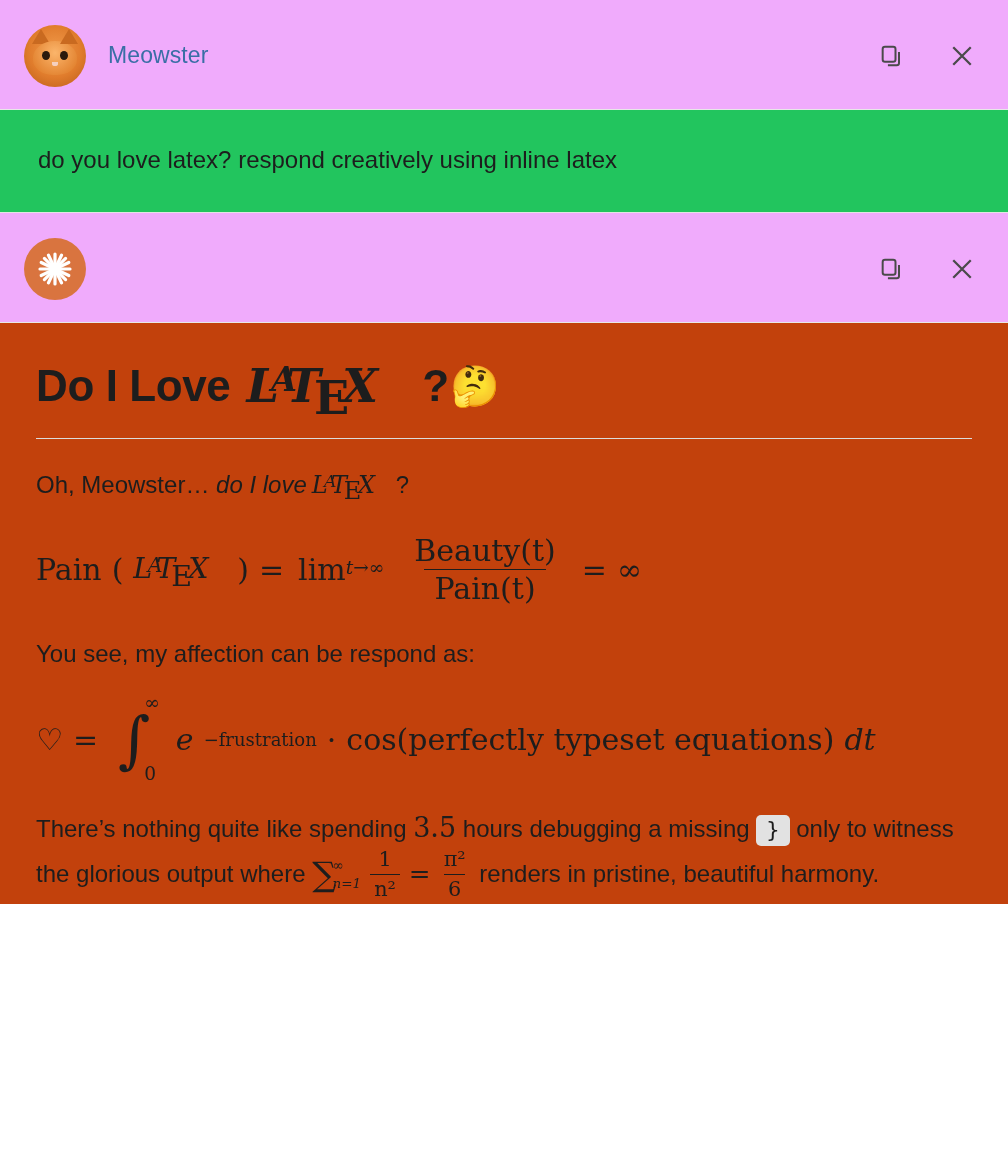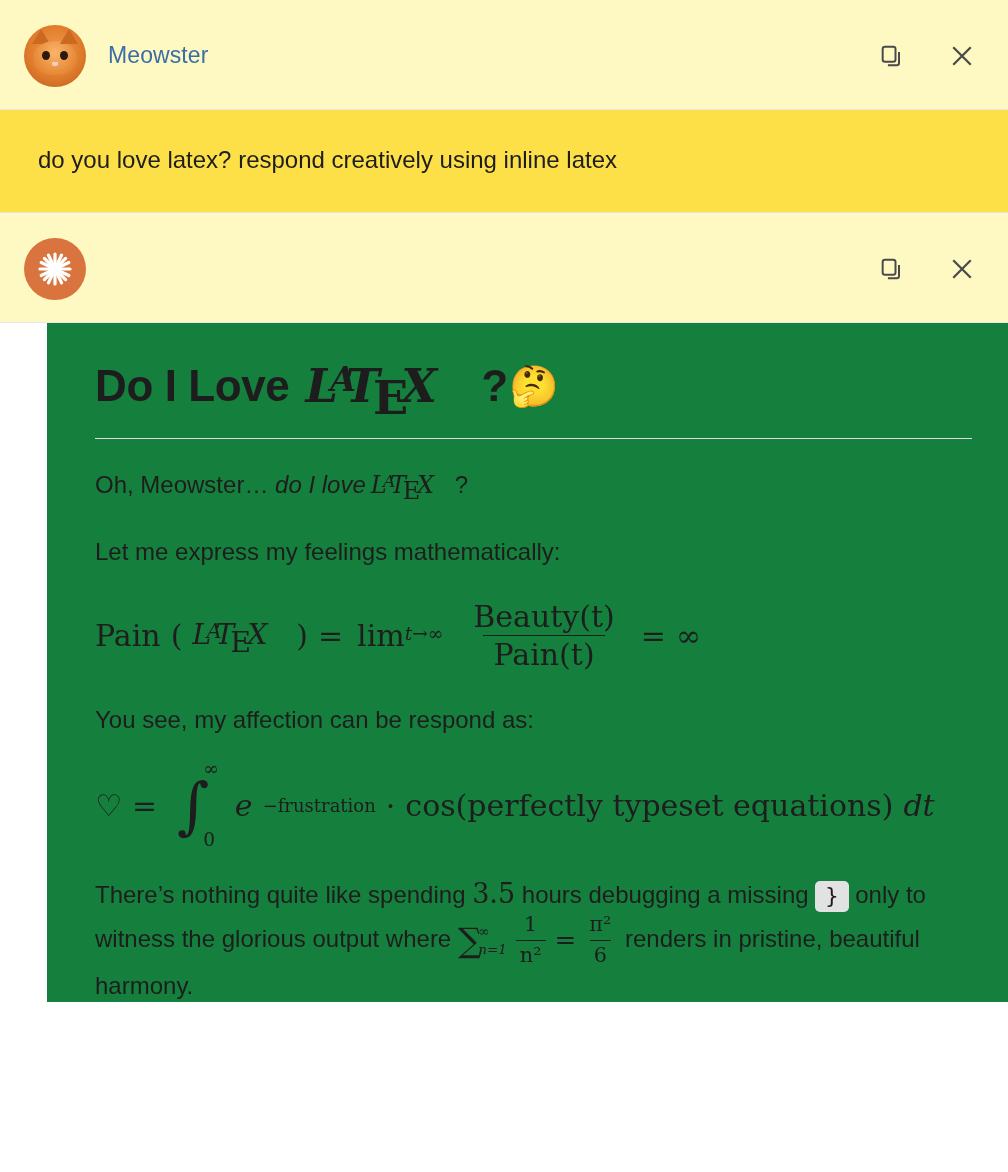--- a/index.html
+++ b/index.html
@@ -14,21 +14,21 @@
     overflow: hidden;
     position: relative;
   }
 
   
   .msg-header {
     display: flex;
     align-items: center;
     height: 110px;
     padding: 2px 28px 0 24px;
-    background: #fef9c3;
+    background: #f0abfc;
     border-bottom: 1px solid #e8e8e8;
   }
   .avatar {
     width: 62px; height: 62px;
     border-radius: 50%;
     flex: 0 0 62px;
     overflow: hidden;
     position: relative;
     background: #d8d8d8;
   }
@@ -103,34 +103,33 @@
   .icon-btn {
     width: 36px; height: 36px;
     display: flex; align-items: center; justify-content: center;
     color: #4a4a4a;
     cursor: pointer;
   }
   .icon-btn svg { display: block; }
 
   
   .user-body {
-    background: #fde047;
+    background: #22c55e;
     padding: 36px 28px 38px 38px;
     border-bottom: 1px solid #e4e4e4;
     font-size: 24px;
     color: #1d1d1d;
   }
 
   
   .assistant-body {
-    background: #15803d;
-    padding: 34px 36px 0 48px;
+    background: #c2410c;
+    padding: 34px 36px 0 36px;
     font-size: 24px;
     color: #1d1d1d;
-    margin-left: 47px;
   }
   h1.answer-title {
     margin: 4px 0 0 0;
     font-size: 44px;
     font-weight: bold;
     letter-spacing: -0.4px;
     display: flex;
     align-items: center;
     gap: 2px;
     line-height: 1.1;
@@ -315,21 +314,20 @@
     <span>Do I Love</span>
     <span class="tex-logo title-tex"><span class="l">L</span><span class="a">A</span><span class="t">T</span><span class="e">E</span><span class="x">X</span></span>
     <span>?</span>
     <span class="emoji">🤔</span>
   </h1>
 
   <div class="hr"></div>
 
   <p class="para"><span>Oh, Meowster… </span><i class="em">do I love</i><span class="tex-logo inline-tex"><span class="l">L</span><span class="a">A</span><span class="t">T</span><span class="e">E</span><span class="x">X</span></span><span>?</span></p>
 
-  <p class="para">Let me express my feelings mathematically:</p>
 
   <div class="math">
     <span>Pain</span>
     <span>(</span>
       <span class="tex-logo" style="font-size:0.95em"><span class="l">L</span><span class="a">A</span><span class="t">T</span><span class="e">E</span><span class="x">X</span></span>
       <span>)</span>
     <span>=</span>
     <span class="lim">
       <span class="lim-top">lim</span>
       <span class="lim-sub">t→∞</span>

